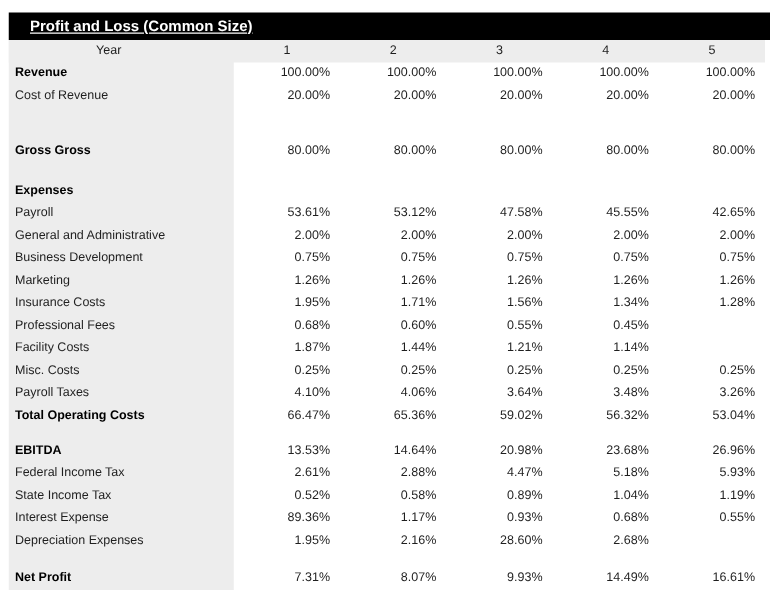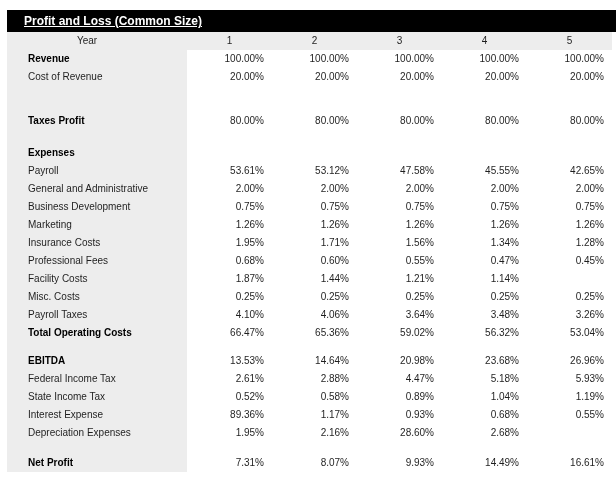--- a/index.html
+++ b/index.html
@@ -32,21 +32,21 @@
     background:#ededed;
   }
   .year-row,.row{
     position:relative;
     display:flex;
     height:18px;line-height:18px;
     font-size:10px;color:#1f1f1f;
   }
   .year-row{background:#ededed;}
   .cell{box-sizing:border-box;white-space:nowrap;overflow:hidden;}
-  .cell.label{width:180px;padding-left:21px;}
+  .cell.label{width:180px;padding-left:5px;}
   .cell.val{width:85px;text-align:right;padding-right:8px;}
   .year-row .cell.label{text-align:center;padding-left:0;padding-right:20px;}
   .year-row .cell.val{text-align:center;padding-right:0;}
   .bold{font-weight:bold;color:#000000;}
   .spacer-row{position:relative;}
 </style>
 </head>
 <body>
 
 <div class="titlebar">
@@ -77,21 +77,21 @@
       <div class="row">
         <div class="cell label">Cost of Revenue</div>
         <div class="cell val">20.00%</div>
         <div class="cell val">20.00%</div>
         <div class="cell val">20.00%</div>
         <div class="cell val">20.00%</div>
         <div class="cell val">20.00%</div>
       </div>
       <div class="spacer-row" style="height: 26px;"></div>
       <div class="row">
-        <div class="cell label bold">Taxes Profit</div>
+        <div class="cell label bold">Gross Gross</div>
         <div class="cell val">80.00%</div>
         <div class="cell val">80.00%</div>
         <div class="cell val">80.00%</div>
         <div class="cell val">80.00%</div>
         <div class="cell val">80.00%</div>
       </div>
       <div class="spacer-row" style="height: 14px;"></div>
       <div class="row">
         <div class="cell label bold">Expenses</div>
         <div class="cell val"></div>
@@ -138,21 +138,20 @@
         <div class="cell val">1.71%</div>
         <div class="cell val">1.56%</div>
         <div class="cell val">1.34%</div>
         <div class="cell val">1.28%</div>
       </div>
       <div class="row">
         <div class="cell label">Professional Fees</div>
         <div class="cell val">0.68%</div>
         <div class="cell val">0.60%</div>
         <div class="cell val">0.55%</div>
-        <div class="cell val">0.47%</div>
         <div class="cell val">0.45%</div>
       </div>
       <div class="row">
         <div class="cell label">Facility Costs</div>
         <div class="cell val">1.87%</div>
         <div class="cell val">1.44%</div>
         <div class="cell val">1.21%</div>
         <div class="cell val">1.14%</div>
       </div>
       <div class="row">

